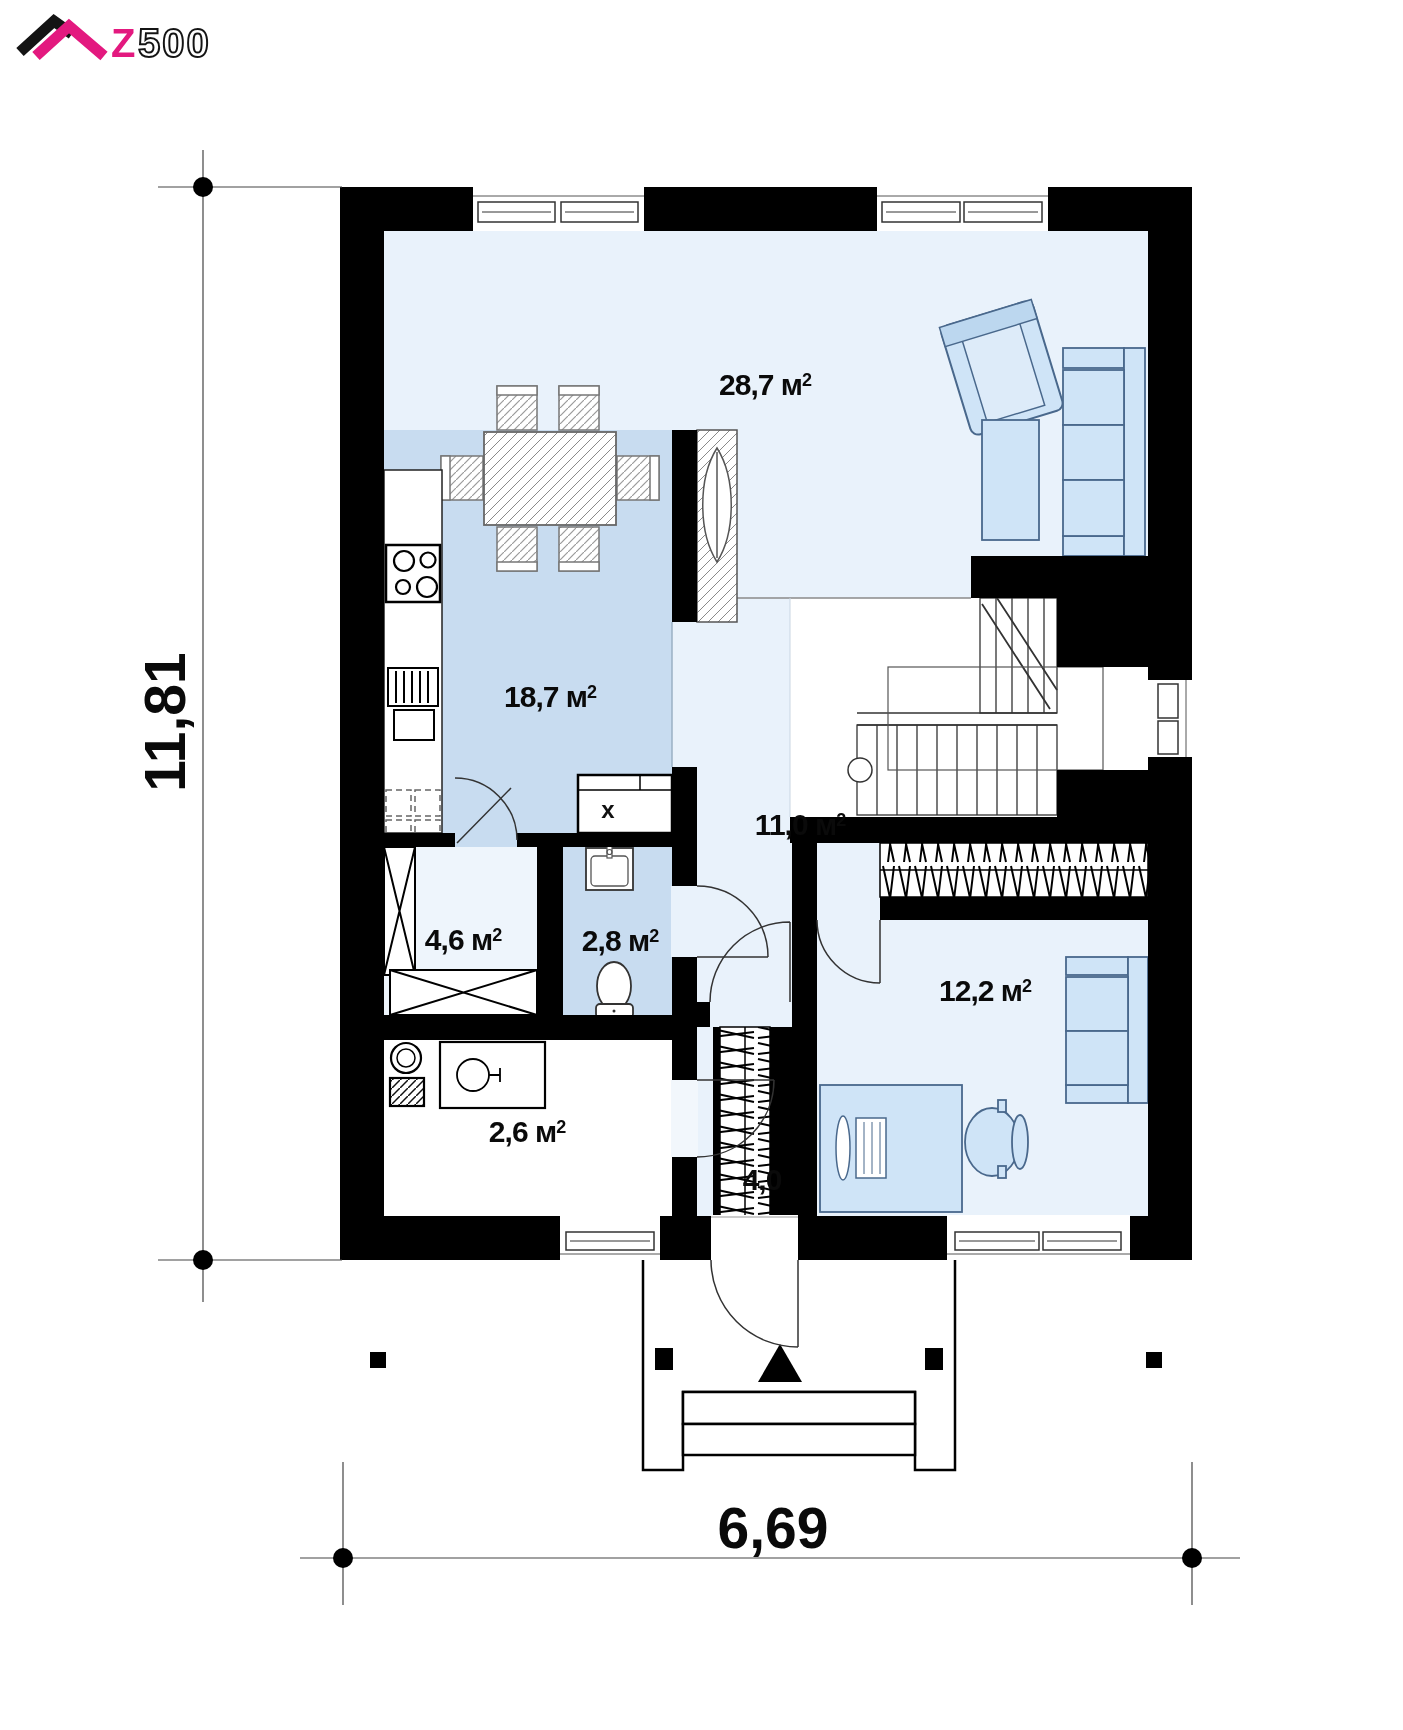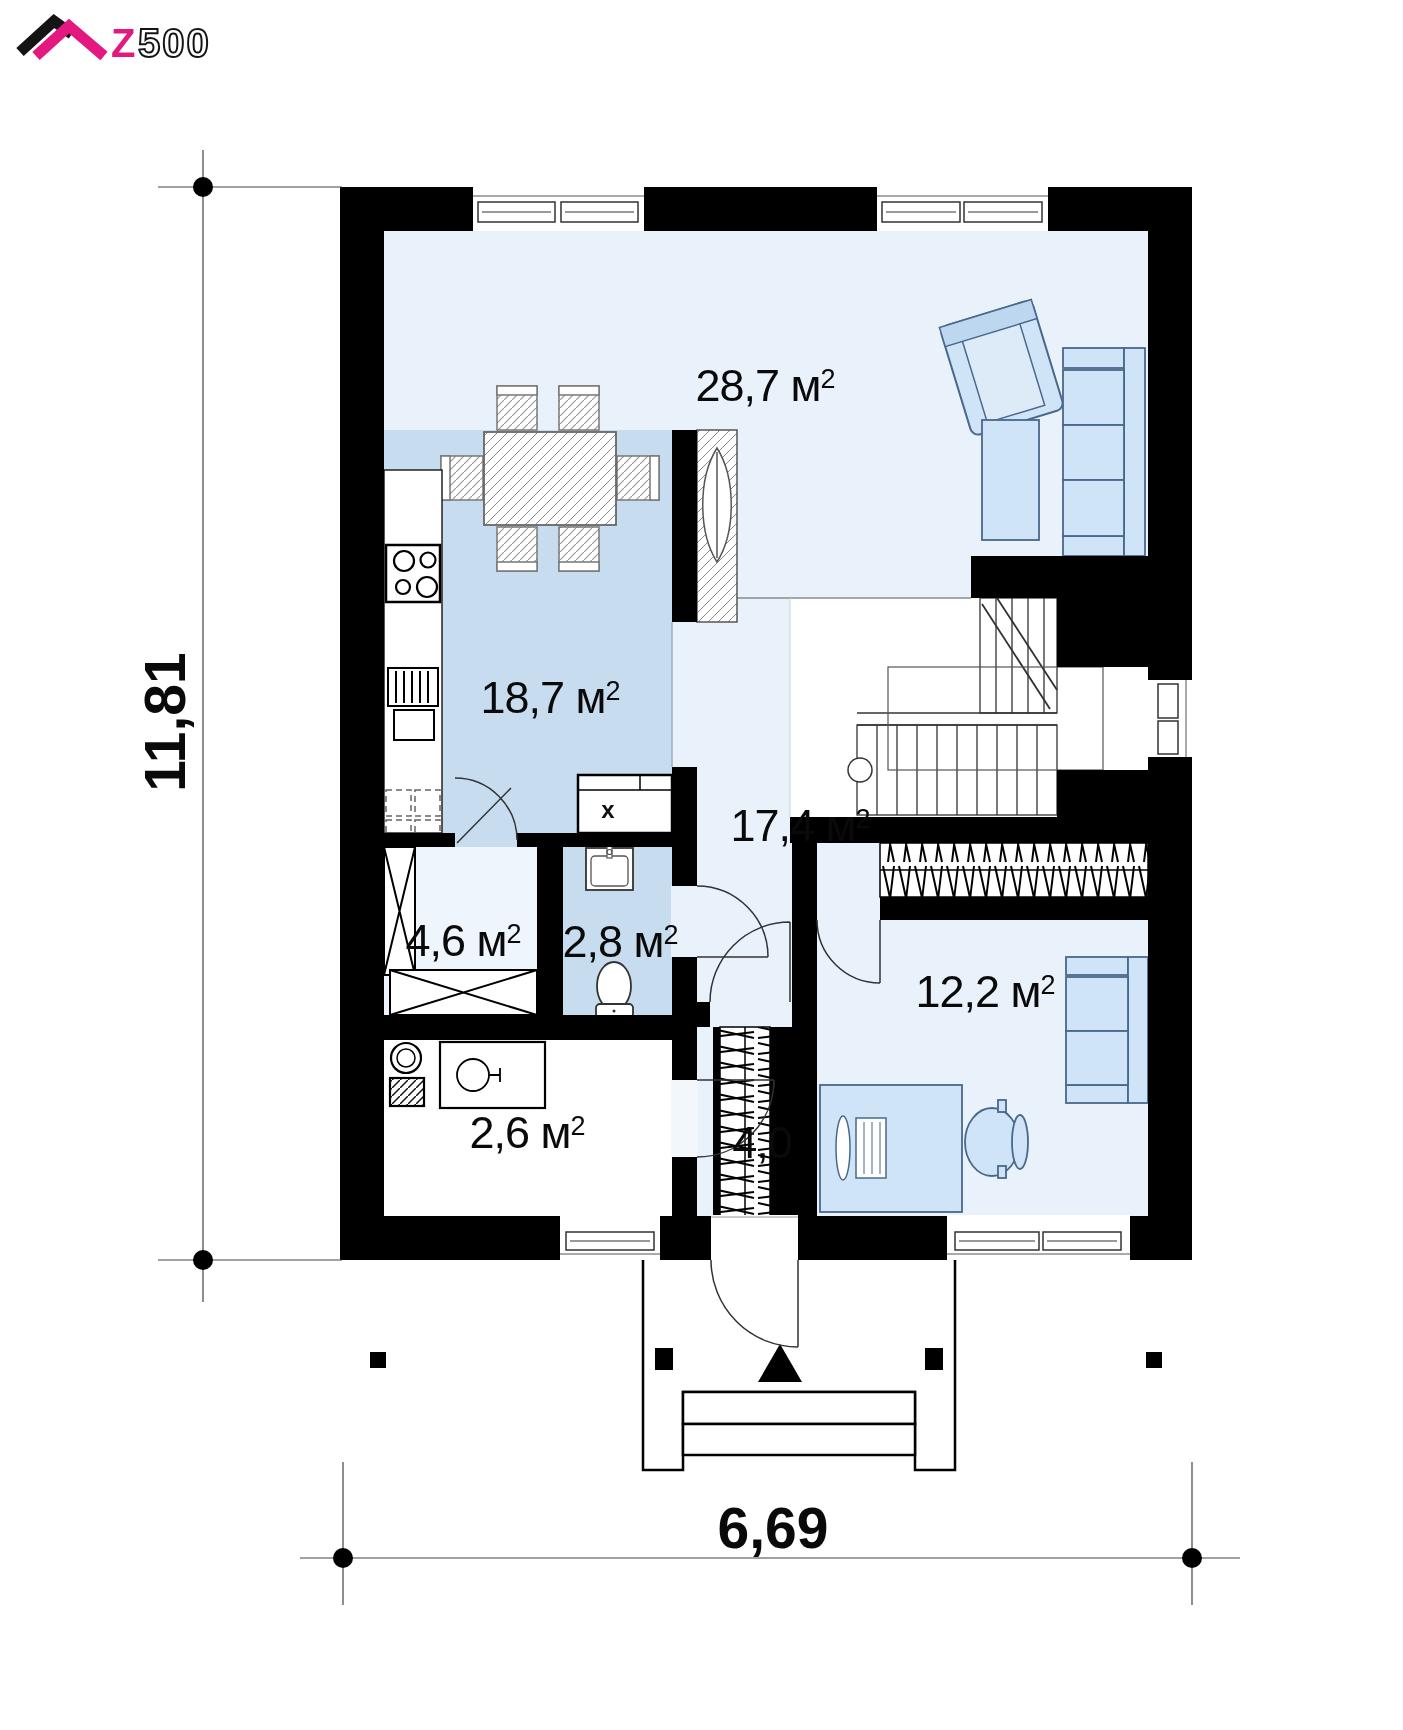--- a/index.html
+++ b/index.html
@@ -1,19 +1,19 @@
 <!DOCTYPE html>
 <html><head>
 <meta charset="utf-8">
 <style>
   html,body{margin:0;padding:0;background:#fff;}
   .canvas{position:relative;width:1403px;height:1730px;background:#ffffff;overflow:hidden;
           font-family:"Liberation Sans","DejaVu Sans",sans-serif;}
   .plan-svg{position:absolute;left:0;top:0;}
-  .room-label{position:absolute;transform:translate(-50%,-50%);font-weight:normal;font-size:45px;
+  .room-label{position:absolute;transform:translate(-50%,-50%);font-weight:bold;font-size:30px;
               letter-spacing:-1px;color:#0a0a0a;white-space:nowrap;line-height:1;}
   .room-label .exp{font-size:60%;position:relative;top:-0.5em;line-height:0;}
   .dim-label{position:absolute;font-weight:bold;font-size:57px;color:#0a0a0a;white-space:nowrap;line-height:1;}
   .dim-h{transform:translate(-50%,-50%);}
   .dim-v{transform:translate(-50%,-50%) rotate(-90deg);}
   .sink-marker{position:absolute;transform:translate(-50%,-50%);font-weight:bold;font-size:24px;color:#111;}
   .logo{position:absolute;left:14px;top:8px;}
 </style>
 </head>
 <body>
@@ -293,32 +293,32 @@
     </svg>
   </div>
 
   <div class="room-label" style="left:765px;top:385px;">
     <span>28,7</span>&nbsp;<span>м</span><span class="exp">2</span>
   </div>
   <div class="room-label" style="left:550px;top:697px;">
     <span>18,7</span>&nbsp;<span>м</span><span class="exp">2</span>
   </div>
   <div class="room-label" style="left:800px;top:825px;">
-    <span>17,4</span>&nbsp;<span>м</span><span class="exp">2</span>
+    <span>11,0</span>&nbsp;<span>м</span><span class="exp">2</span>
   </div>
   <div class="room-label" style="left:463px;top:940px;">
     <span>4,6</span>&nbsp;<span>м</span><span class="exp">2</span>
   </div>
   <div class="room-label" style="left:620px;top:935px;margin-top:6px;">
     <span>2,8</span>&nbsp;<span>м</span><span class="exp">2</span>
   </div>
   <div class="room-label" style="left:527px;top:1132px;">
     <span>2,6</span>&nbsp;<span>м</span><span class="exp">2</span>
   </div>
-  <div class="room-label" style="left:762px;top:1142px;">
+  <div class="room-label" style="left:762px;top:1180px;">
     <span>4,0</span>
   </div>
   <div class="room-label" style="left:985px;top:991px;text-align:right;">
     <span>12,2</span>&nbsp;<span>м</span><span class="exp">2</span>
   </div>
 
   <div class="sink-marker" style="left:608px;top:810px;">x</div>
 
   <div class="dim-label dim-v" style="left:165px;top:722px;">11,81</div>
   <div class="dim-label dim-h" style="left:773px;top:1528px;">6,69</div>

